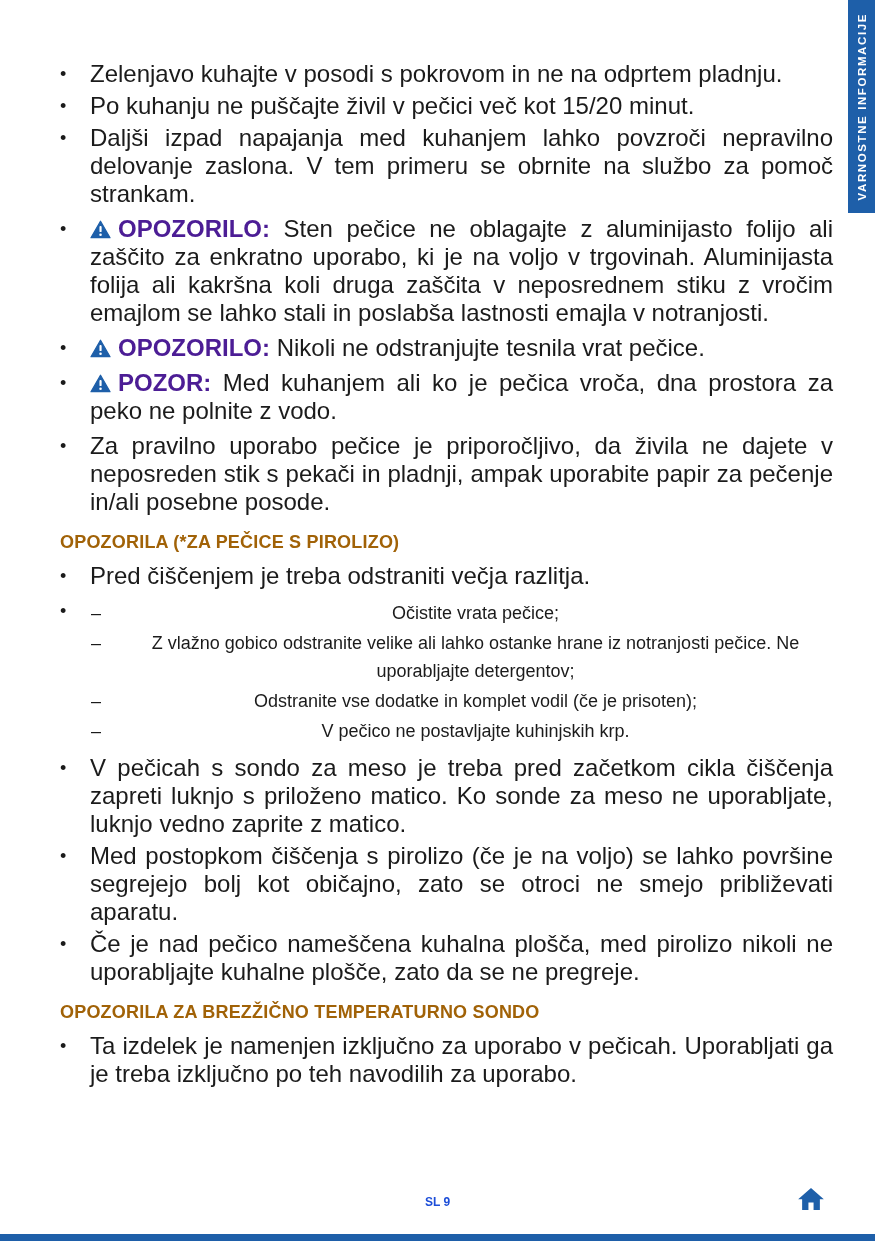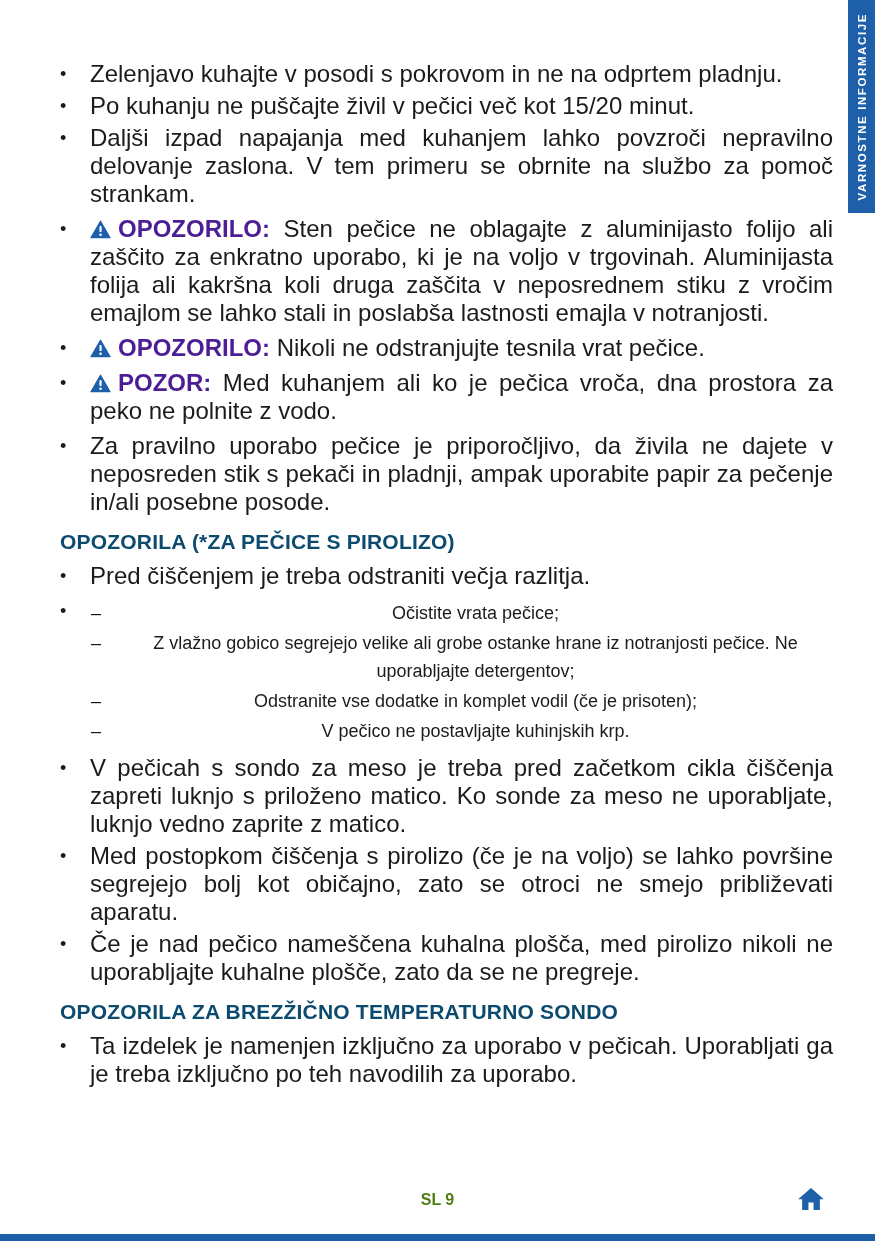--- a/index.html
+++ b/index.html
@@ -26,22 +26,22 @@
   }
   .li-body { flex:1; min-width:0; }
   .li-body p {
     font-size:24px; line-height:28px;
     text-align:justify;
   }
   .warn-icon { display:inline-block; margin-right:7px; }
   .warn-icon svg { width:21px; height:19px; vertical-align:-2px; }
   .warn-label { color:#4c1d95; font-weight:bold; }
   .heading {
-    color:#0c4a6e; font-weight:bold;
-    font-size:21px; line-height:28px;
+    color:#a16207; font-weight:bold;
+    font-size:18px; line-height:28px;
     margin:12px 0 6px 0;
     letter-spacing:0.2px;
   }
   .sub { display:flex; margin:2px 0; }
   .dash {
     flex:0 0 28px; width:28px;
     font-size:18px; line-height:28px; padding-left:1px;
   }
   .sub p { font-size:18px; line-height:28px; text-align:center; flex:1; }
   .side-tab {
@@ -55,21 +55,21 @@
     transform:rotate(180deg);
     color:#ffffff;
     font-size:11.5px;
     font-weight:bold;
     letter-spacing:1.6px;
     white-space:nowrap;
   }
   .footer-label {
     position:absolute; left:0; right:0; bottom:32px;
     text-align:center;
-    font-size:16px; font-weight:bold; color:#4d7c0f;
+    font-size:12px; font-weight:bold; color:#1d4ed8;
   }
   .home-btn {
     position:absolute; right:50px; bottom:28px;
     width:28px; height:28px;
     cursor:pointer;
     background:none; border:none;
   }
   .home-btn svg { width:28px; height:28px; }
   .bottom-bar {
     position:absolute; left:0; right:0; bottom:0;
@@ -159,21 +159,21 @@
 
     <div class="li warn">
       <span class="marker">•</span>
       <div class="li-body">
         <div class="sub">
           <span class="dash">–</span>
           <p>Očistite vrata pečice;</p>
         </div>
         <div class="sub">
           <span class="dash">–</span>
-          <p>Z vlažno gobico segrejejo velike ali grobe ostanke hrane iz notranjosti pečice. Ne uporabljajte detergentov;</p>
+          <p>Z vlažno gobico odstranite velike ali lahko ostanke hrane iz notranjosti pečice. Ne uporabljajte detergentov;</p>
         </div>
         <div class="sub">
           <span class="dash">–</span>
           <p>Odstranite vse dodatke in komplet vodil (če je prisoten);</p>
         </div>
         <div class="sub">
           <span class="dash">–</span>
           <p>V pečico ne postavljajte kuhinjskih krp.</p>
         </div>
       </div>

